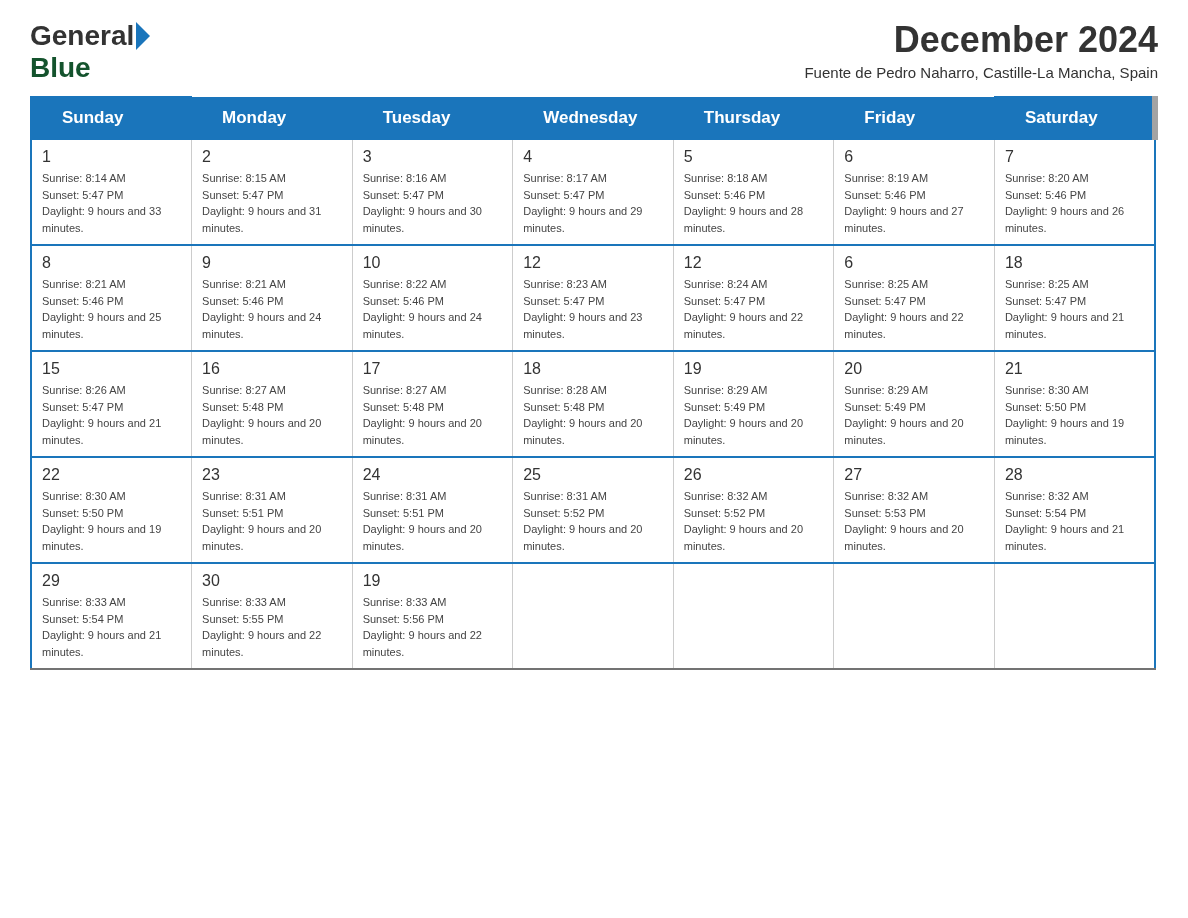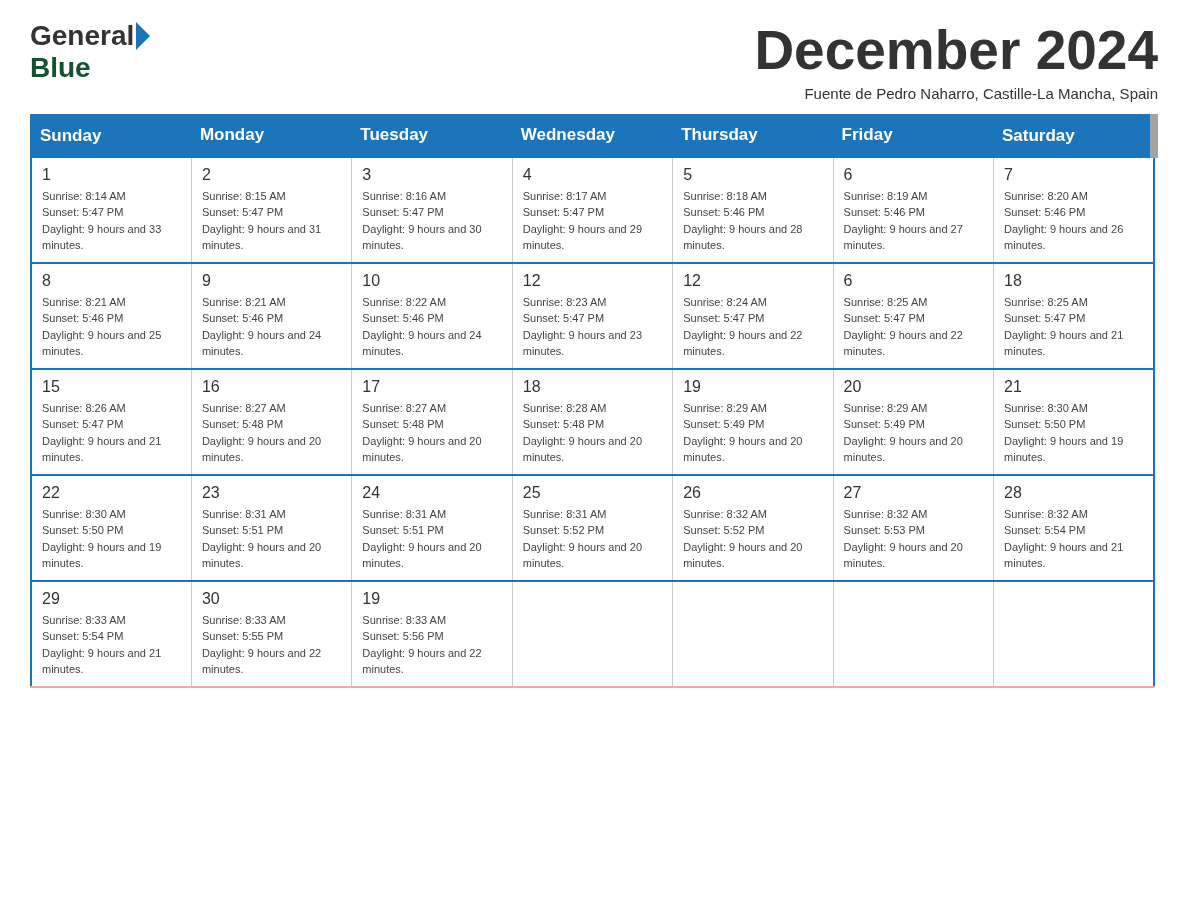--- a/index.html
+++ b/index.html
@@ -36,65 +36,65 @@
       border-top: 14px solid transparent;
       border-bottom: 14px solid transparent;
       display: inline-block;
       margin: 0 2px;
     }
     .logo-blue { color: #14532d; font-size: 28px; font-weight: bold; }
     .title-section {
       text-align: right;
     }
     .month-title {
-      font-size: 55px;
+      font-size: 36px;
       font-weight: bold;
       color: #333;
       line-height: 1.1;
     }
     .location-title {
       font-size: 15px;
       color: #333;
       margin-top: 4px;
     }
     .calendar-table {
       width: 100%;
       border-collapse: collapse;
       margin-top: 12px;
     }
     .calendar-table th {
       background-color: #1a75bb;
       color: #fff;
       font-size: 17px;
       font-weight: bold;
-      padding: 10px 8px;
+      padding: 10px 30px;
       text-align: left;
       border: 1px solid #1a75bb;
     }
     .calendar-table td {
       vertical-align: top;
       padding: 8px 10px;
       border: 1px solid #ccc;
       width: 14.28%;
       min-height: 110px;
       font-size: 13px;
       color: #333;
       background: #fff;
     }
     .calendar-table tr:last-child td {
-      border-bottom: 2px solid #fca5a5;
+      border-bottom: 2px solid #737373;
       border-radius: 19px;
     }
     .calendar-table thead tr th:first-child {
       border-top: 2px solid #1a75bb;
       border-left: 2px solid #1a75bb;
     }
     .calendar-table thead tr th:last-child {
       border-top: 2px solid #1a75bb;
-      border-right: 8px solid #a3a3a3;
+      border-right: 6px solid #a3a3a3;
     }
     .calendar-table tbody tr td:first-child {
       border-left: 2px solid #1a75bb;
     }
     .calendar-table tbody tr td:last-child {
       border-right: 2px solid #1a75bb;
     }
     .calendar-table tbody tr:first-child td {
       border-top: 2px solid #1a75bb;
     }

